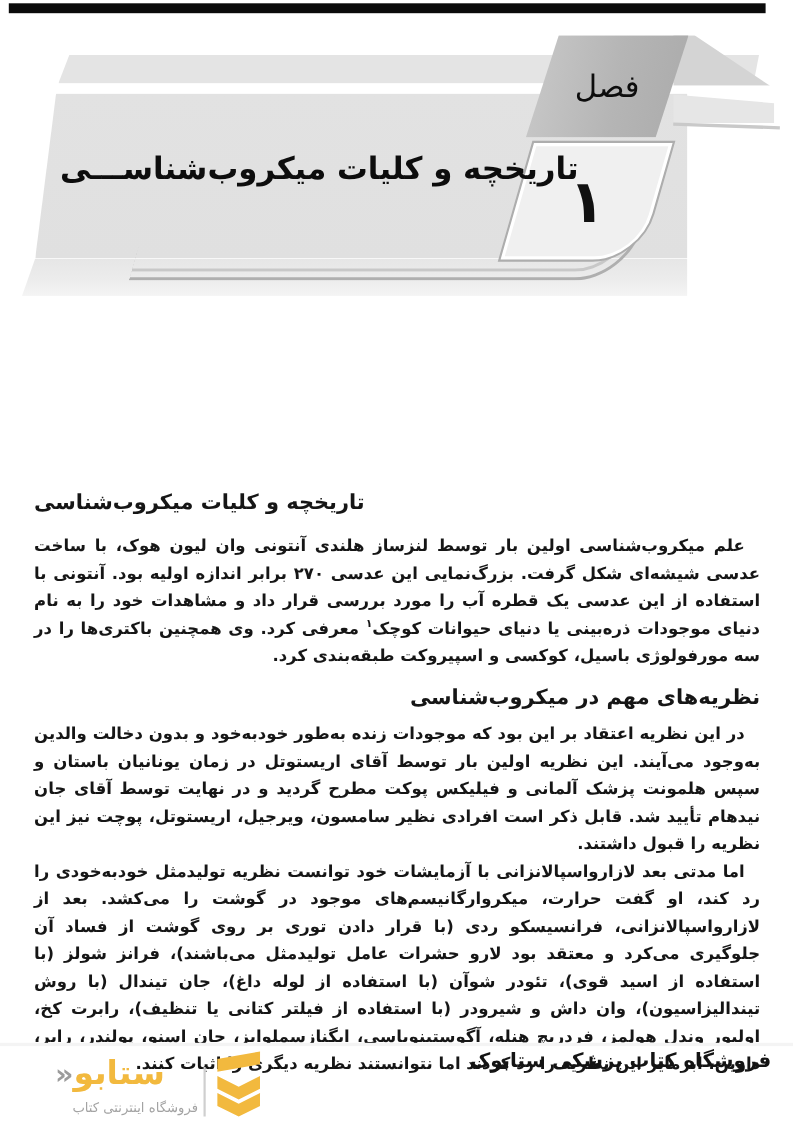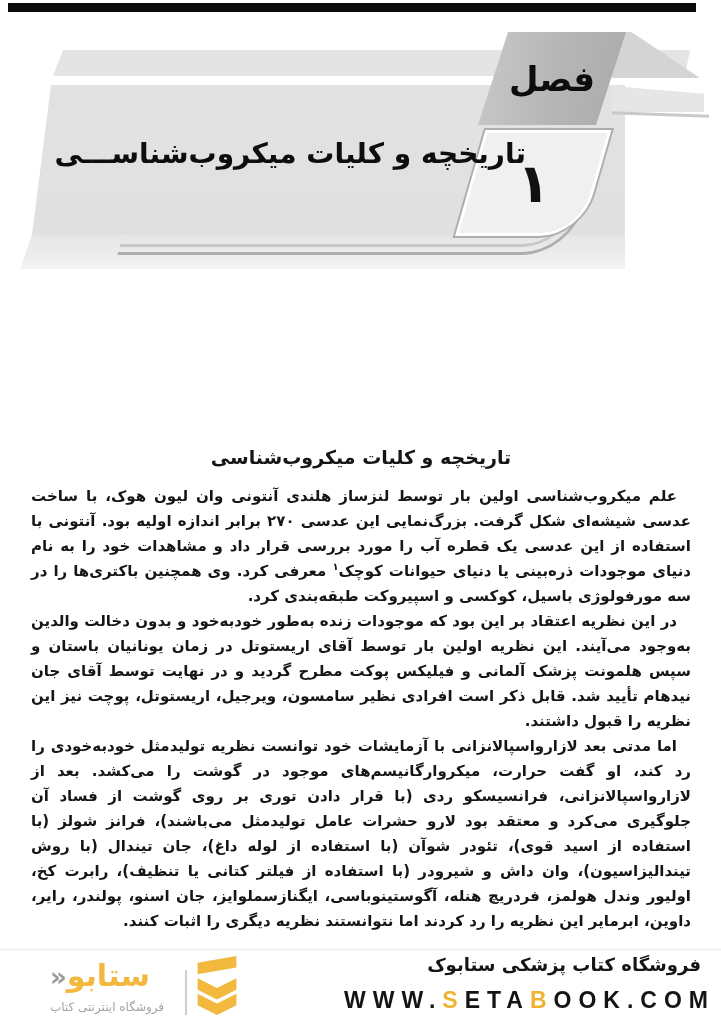--- a/index.html
+++ b/index.html
@@ -29,52 +29,52 @@
   .wing2{position:absolute;left:612px;top:86px;width:92px;height:26px;background:#e6e6e6;
             clip-path:polygon(0 0,100% 30%,100% 100%,0 100%);z-index:1;}
   .wing2-line{position:absolute;left:612px;top:113px;width:97px;height:3px;background:#c9c9c9;
             transform:rotate(2deg);z-index:1;}
   .tab-fold{position:absolute;left:612px;top:32px;width:88px;height:46px;background:#d4d4d4;
             clip-path:polygon(0 0,22% 0,100% 100%,0 100%);z-index:2;}
   .chapter-tab{position:absolute;left:478px;top:32px;width:148px;height:93px;
             background:linear-gradient(100deg,#c9c9c9 0%,#b5b5b5 55%,#ababab 100%);
             clip-path:polygon(30px 0,100% 0,calc(100% - 30px) 100%,0 100%);
             display:flex;align-items:center;justify-content:center;z-index:3;}
-  .chapter-tab span{font-size:34px;font-weight:700;color:#0d0d0d;direction:rtl;}
+  .chapter-tab span{font-size:28px;font-weight:400;color:#0d0d0d;direction:rtl;}
   .plate{position:absolute;left:484px;top:128px;width:126px;height:106px;background:#ffffff;
             border:2px solid #adadad;border-bottom-right-radius:44px;
             transform:skewX(-16deg);transform-origin:top left;z-index:3;}
   .plate-inner{position:absolute;inset:3px;background:#f0f0f0;border-bottom-right-radius:38px;
             display:flex;align-items:center;justify-content:center;}
   .plate-inner span{font-size:54px;font-weight:700;color:#111;transform:skewX(16deg);}
   .banner-title{position:absolute;left:106px;top:137px;width:420px;text-align:center;z-index:4;
             font-size:28px;font-weight:700;color:#0d0d0d;direction:rtl;white-space:nowrap;}
 
   
   .content{position:absolute;left:31px;right:30px;top:446px;direction:rtl;text-align:justify;
             color:#161616;}
-  .content h1{font-size:19px;font-weight:700;margin:0 0 16px 0;text-align:center;}
+  .content h1{font-size:19px;font-weight:700;margin:0 0 16px 0;text-align:left;}
   .content h2{font-size:19px;font-weight:700;margin:14px 0 10px 0;text-align:right;}
   .content h3{font-size:16px;font-weight:700;margin:0 0 8px 0;text-align:right;}
   .content p{font-size:15px;line-height:25px;margin:0;text-indent:14px;font-weight:bold;}
   .content sup{font-size:10px;line-height:0;}
 
   
   .footer-sep{position:absolute;left:0;top:948px;width:721px;height:3px;background:#f4f4f4;}
   .store-name{position:absolute;right:20px;top:954px;direction:rtl;font-size:18px;font-weight:700;
             color:#141414;}
   .site-url{position:absolute;right:6px;top:987px;direction:ltr;font-family:"Liberation Sans",sans-serif;
             font-size:23px;font-weight:700;letter-spacing:7px;color:#141414;white-space:nowrap;}
   .gold{color:#f0b232;}
   .logo-block{position:absolute;left:34px;top:950px;width:212px;height:72px;}
   .logo-wordmark{position:absolute;left:16px;top:6px;width:146px;text-align:left;direction:rtl;
             font-size:30px;font-weight:700;line-height:40px;white-space:nowrap;}
   .logo-wordmark .wm-gold{color:#f2b93e;}
   .logo-wordmark .wm-gray{color:#9b9b9b;font-size:26px;}
-  .logo-tagline{position:absolute;left:0;top:50px;width:146px;text-align:center;direction:rtl;
+  .logo-tagline{position:absolute;left:0;top:50px;width:146px;text-align:right;direction:rtl;
             font-size:12px;color:#a3a3a3;}
   .logo-divider{position:absolute;left:151px;top:20px;width:2px;height:45px;background:#cfcfcf;}
   .logo-mark{position:absolute;left:160px;top:3px;width:46px;height:64px;}
 </style>
 </head>
 <body>
 
 <div class="page">
 
   <div class="topbar"></div>
@@ -95,27 +95,27 @@
       <div class="plate-inner">
         <span>۱</span>
       </div>
     </div>
     <div class="banner-title">تاریخچه و کلیات میکروب‌شناســـی</div>
   </div>
 
   <div class="content">
     <h1>تاریخچه و کلیات میکروب‌شناسی</h1>
     <p><span>علم میکروب‌شناسی اولین بار توسط لنزساز هلندی آنتونی وان لیون هوک، با ساخت عدسی شیشه‌ای شکل گرفت. بزرگ‌نمایی این عدسی ۲۷۰ برابر اندازه اولیه بود. آنتونی با استفاده از این عدسی یک قطره آب را مورد بررسی قرار داد و مشاهدات خود را به نام دنیای موجودات ذره‌بینی یا دنیای حیوانات کوچک</span><sup>۱</sup><span> معرفی کرد. وی همچنین باکتری‌ها را در سه مورفولوژی باسیل، کوکسی و اسپیروکت طبقه‌بندی کرد.</span></p>
+    <h2>نظریه‌های مهم در میکروب‌شناسی</h2>
     <p>در این نظریه اعتقاد بر این بود که موجودات زنده به‌طور خودبه‌خود و بدون دخالت والدین به‌وجود می‌آیند. این نظریه اولین بار توسط آقای اریستوتل در زمان یونانیان باستان و سپس هلمونت پزشک آلمانی و فیلیکس پوکت مطرح گردید و در نهایت توسط آقای جان نیدهام تأیید شد. قابل ذکر است افرادی نظیر سامسون، ویرجیل، اریستوتل، پوچت نیز این نظریه را قبول داشتند.</p>
     <p>اما مدتی بعد لازارواسپالانزانی با آزمایشات خود توانست نظریه تولیدمثل خودبه‌خودی را رد کند، او گفت حرارت، میکروارگانیسم‌های موجود در گوشت را می‌کشد. بعد از لازارواسپالانزانی، فرانسیسکو ردی (با قرار دادن توری بر روی گوشت از فساد آن جلوگیری می‌کرد و معتقد بود لارو حشرات عامل تولیدمثل می‌باشند)، فرانز شولز (با استفاده از اسید قوی)، تئودر شوآن (با استفاده از لوله داغ)، جان تیندال (با روش تیندالیزاسیون)، وان داش و شیرودر (با استفاده از فیلتر کتانی یا تنظیف)، رابرت کخ، اولیور وندل هولمز، فردریچ هنله، آگوستینوباسی، ایگنازسملوایز، جان اسنو، پولندر، رایر، داوین، ابرمایر این نظریه را رد کردند اما نتوانستند نظریه دیگری را اثبات کنند.</p>
   </div>
 
   <div class="footer-sep"></div>
   <div class="store-name">فروشگاه کتاب پزشکی ستابوک</div>
-  <div class="site-url"><span>WWW.</span><span class="gold">S</span><span>ETA</span><span class="gold">B</span><span>OOK.COM</span></div>
 
   <div class="logo-block">
     <div class="logo-wordmark"><span class="wm-gold">ستابو</span><span class="wm-gray">«</span></div>
     <div class="logo-tagline">فروشگاه اینترنتی کتاب</div>
     <div class="logo-divider"></div>
     <svg class="logo-mark" viewBox="0 0 46 66" xmlns="http://www.w3.org/2000/svg">
       <polygon points="3,10 43,3 43,15 3,22" fill="#f2b93e"></polygon>
       <polygon points="3,26 23,36 43,26 43,38 23,48 3,38" fill="#f2b93e"></polygon>
       <polygon points="3,42 23,52 43,42 43,54 23,64 3,54" fill="#f2b93e"></polygon>
     </svg>

